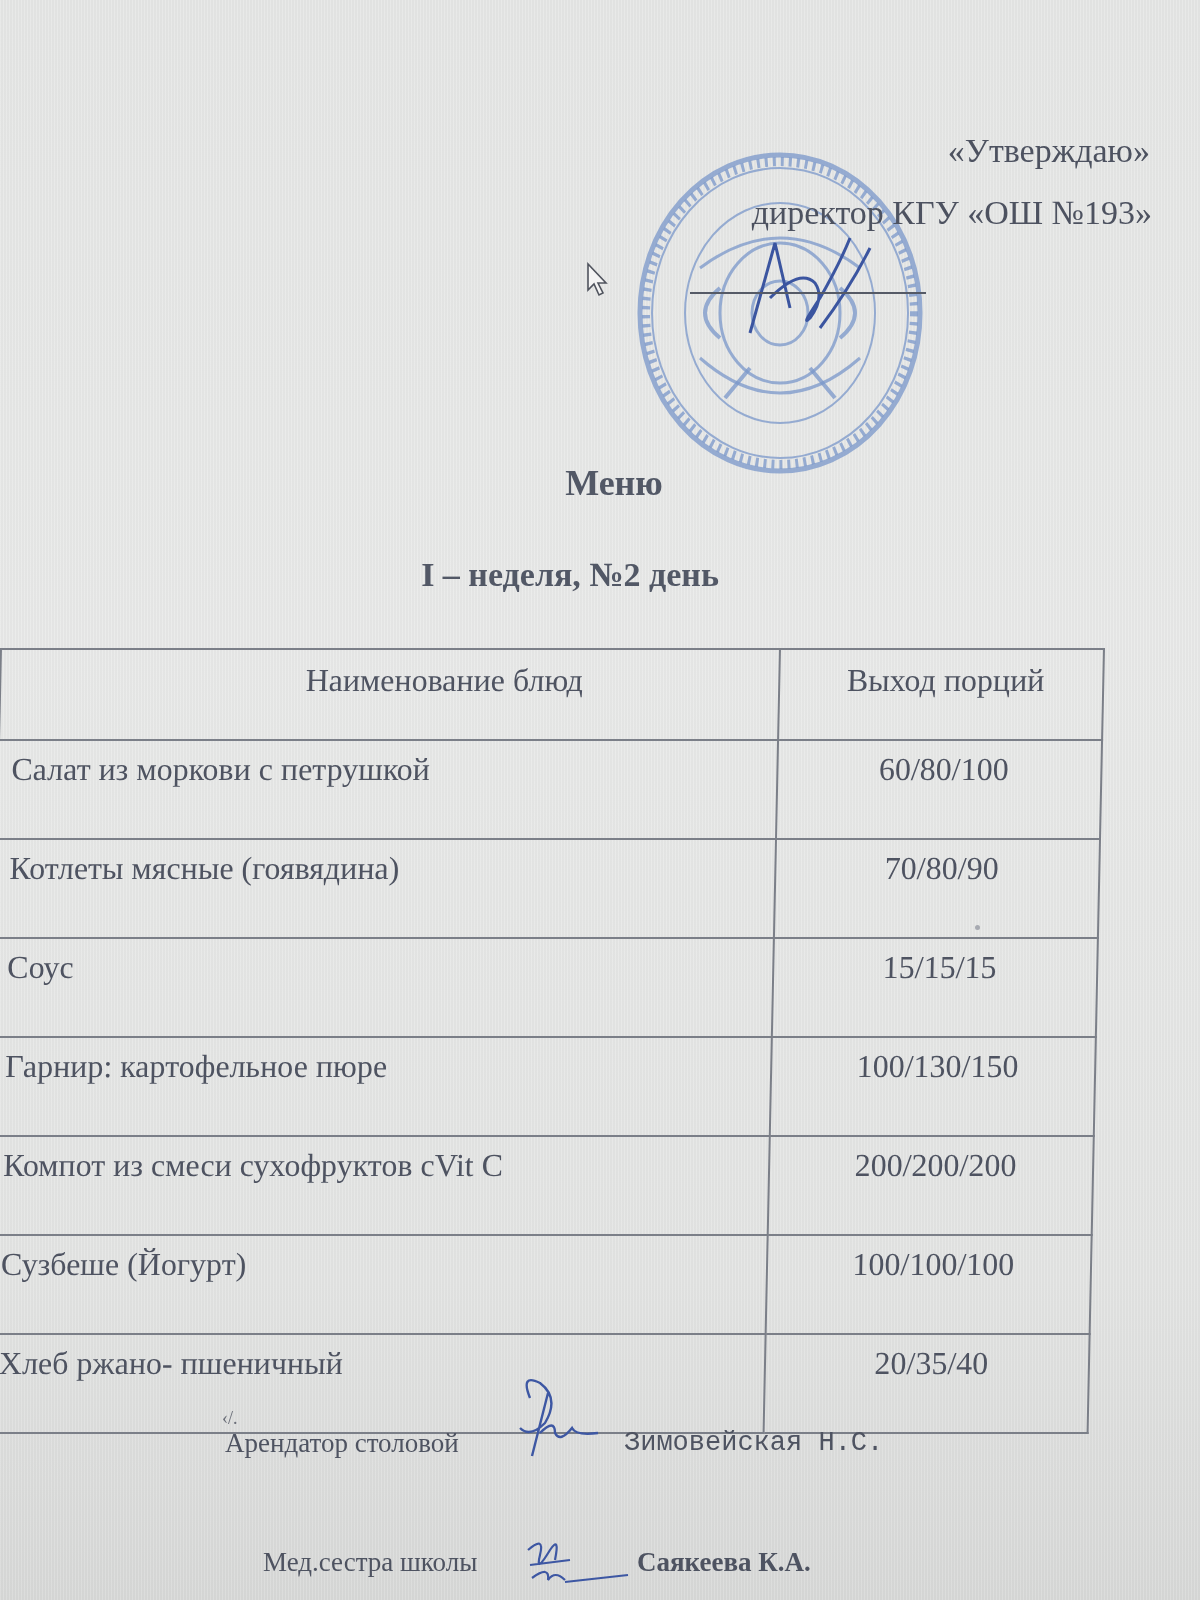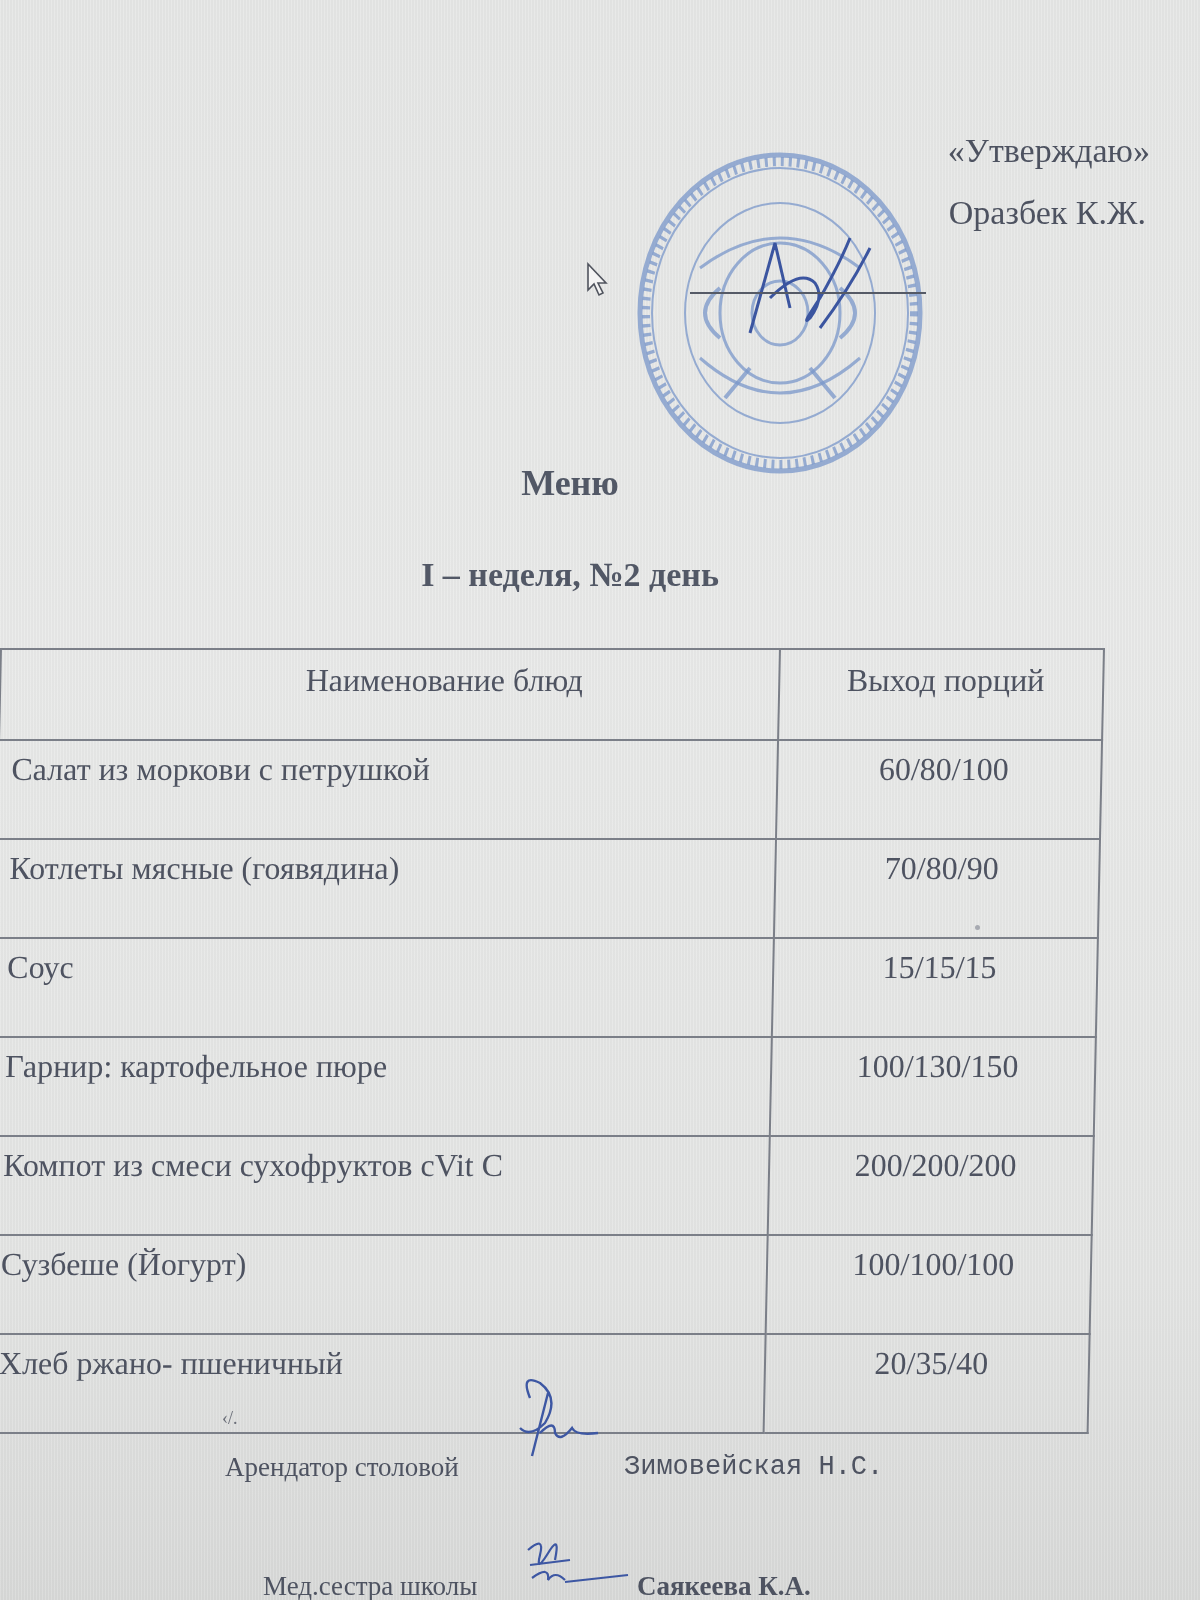--- a/index.html
+++ b/index.html
@@ -49,21 +49,21 @@
       left: 730px; top: 228px;
       width: 150px; height: 110px;
     }
     .title {
       position: absolute;
       left: 0; width: 1140px;
       text-align: center;
       font-weight: bold;
       color: #525866;
     }
-    .title.t1 { top: 462px; font-size: 36px; }
+    .title.t1 { top: 462px; font-size: 36px; padding-left: 44px; }
     .title.t2 { top: 556px; font-size: 34px; }
 
     .menu-table {
       position: absolute;
       left: 0; top: 648px;
       width: 1105px;
       border-collapse: collapse;
       transform: skewX(-1.2deg);
       transform-origin: top left;
     }
@@ -81,21 +81,21 @@
     .menu-table th { padding-top: 12px; height: 76px; }
     .menu-table .c-name { width: 720px; text-align: left; padding-left: 12px; border-left: 2px solid #7b7f88; }
     .menu-table th.c-name { text-align: right; padding-right: 195px; }
     .menu-table .c-yield { width: 372px; text-align: center; padding-left: 10px; }
 
     .footer-row {
       position: absolute;
       font-size: 27px;
       color: #4e5361;
     }
-    .footer-row .role, .footer-row .name { position: absolute; white-space: nowrap; margin-top: 24px; }
+    .footer-row .role, .footer-row .name { position: absolute; white-space: nowrap; }
     .f1 { left: 0; top: 1428px; width: 1200px; }
     .f1 .role { left: 225px; }
     .f1 .name { left: 624px; font-family: Liberation Mono, monospace; }
     .f2 { left: 0; top: 1547px; width: 1200px; }
     .f2 .role { left: 263px; }
     .f2 .name { left: 637px; font-weight: bold; }
     .sig-renter { position: absolute; left: 510px; top: 1378px; width: 90px; height: 80px; }
     .sig-nurse { position: absolute; left: 520px; top: 1530px; width: 110px; height: 60px; }
     .speck { position: absolute; left: 222px; top: 1408px; font-size: 18px; color: #6a6e78; }
     .dot-mark { position: absolute; left: 975px; top: 925px; width: 5px; height: 5px; border-radius: 50%; background: #a7aab1; }
@@ -120,21 +120,21 @@
     <circle cx="150" cy="165" r="134" stroke-width="8" stroke-dasharray="3 5" transform="scale(1 1.13) translate(0 -19)"></circle>
   </g>
 </svg>
 
 <svg class="sig-director" viewBox="0 0 150 110">
   <path d="M20 105 L45 15 L60 80 M40 70 Q70 40 85 55 Q95 70 80 90 Q70 100 90 70 Q110 35 120 10 M90 100 Q120 60 140 20" fill="none" stroke="#3b55a0" stroke-width="3"></path>
 </svg>
 
 <div class="approval">
   <div class="line1">«Утверждаю»</div>
-  <div class="line3">Оразбек К.Ж.</div>
+  <div class="line2">директор КГУ «ОШ №193»</div>
 </div>
 <div class="sign-line"></div>
 
 <svg class="cursor" viewBox="0 0 24 36">
   <path d="M2 2 L2 28 L8 22 L13 33 L17 31 L12 21 L20 21 Z" fill="#f4f4f4" stroke="#50545e" stroke-width="1.6"></path>
 </svg>
 
 <div class="title t1">Меню</div>
 <div class="title t2">I – неделя, №2 день</div>
 

